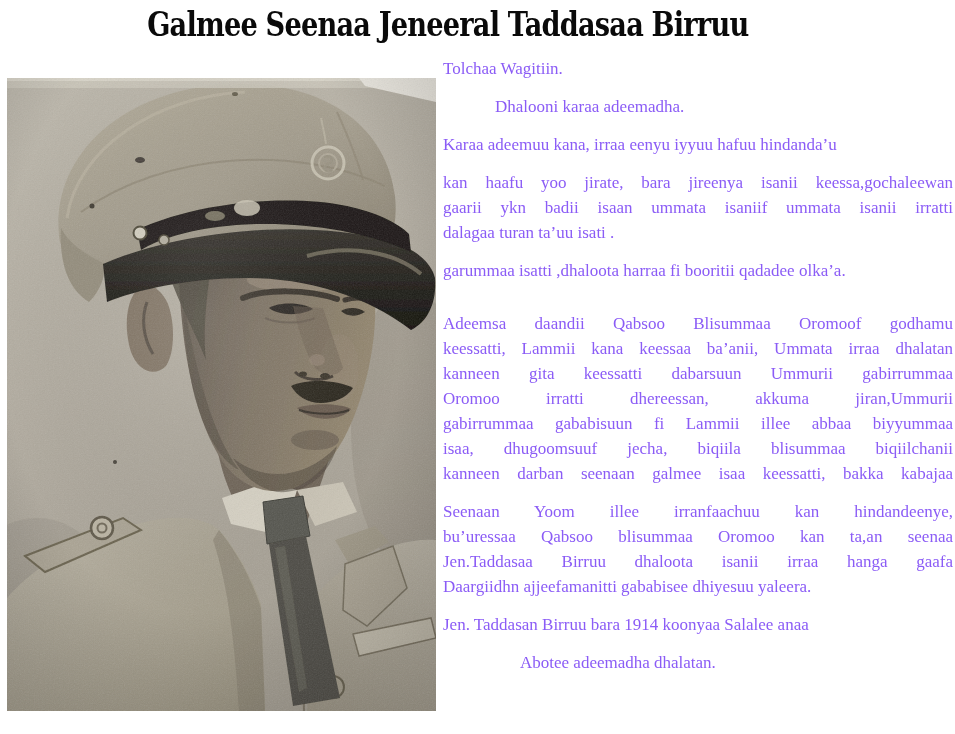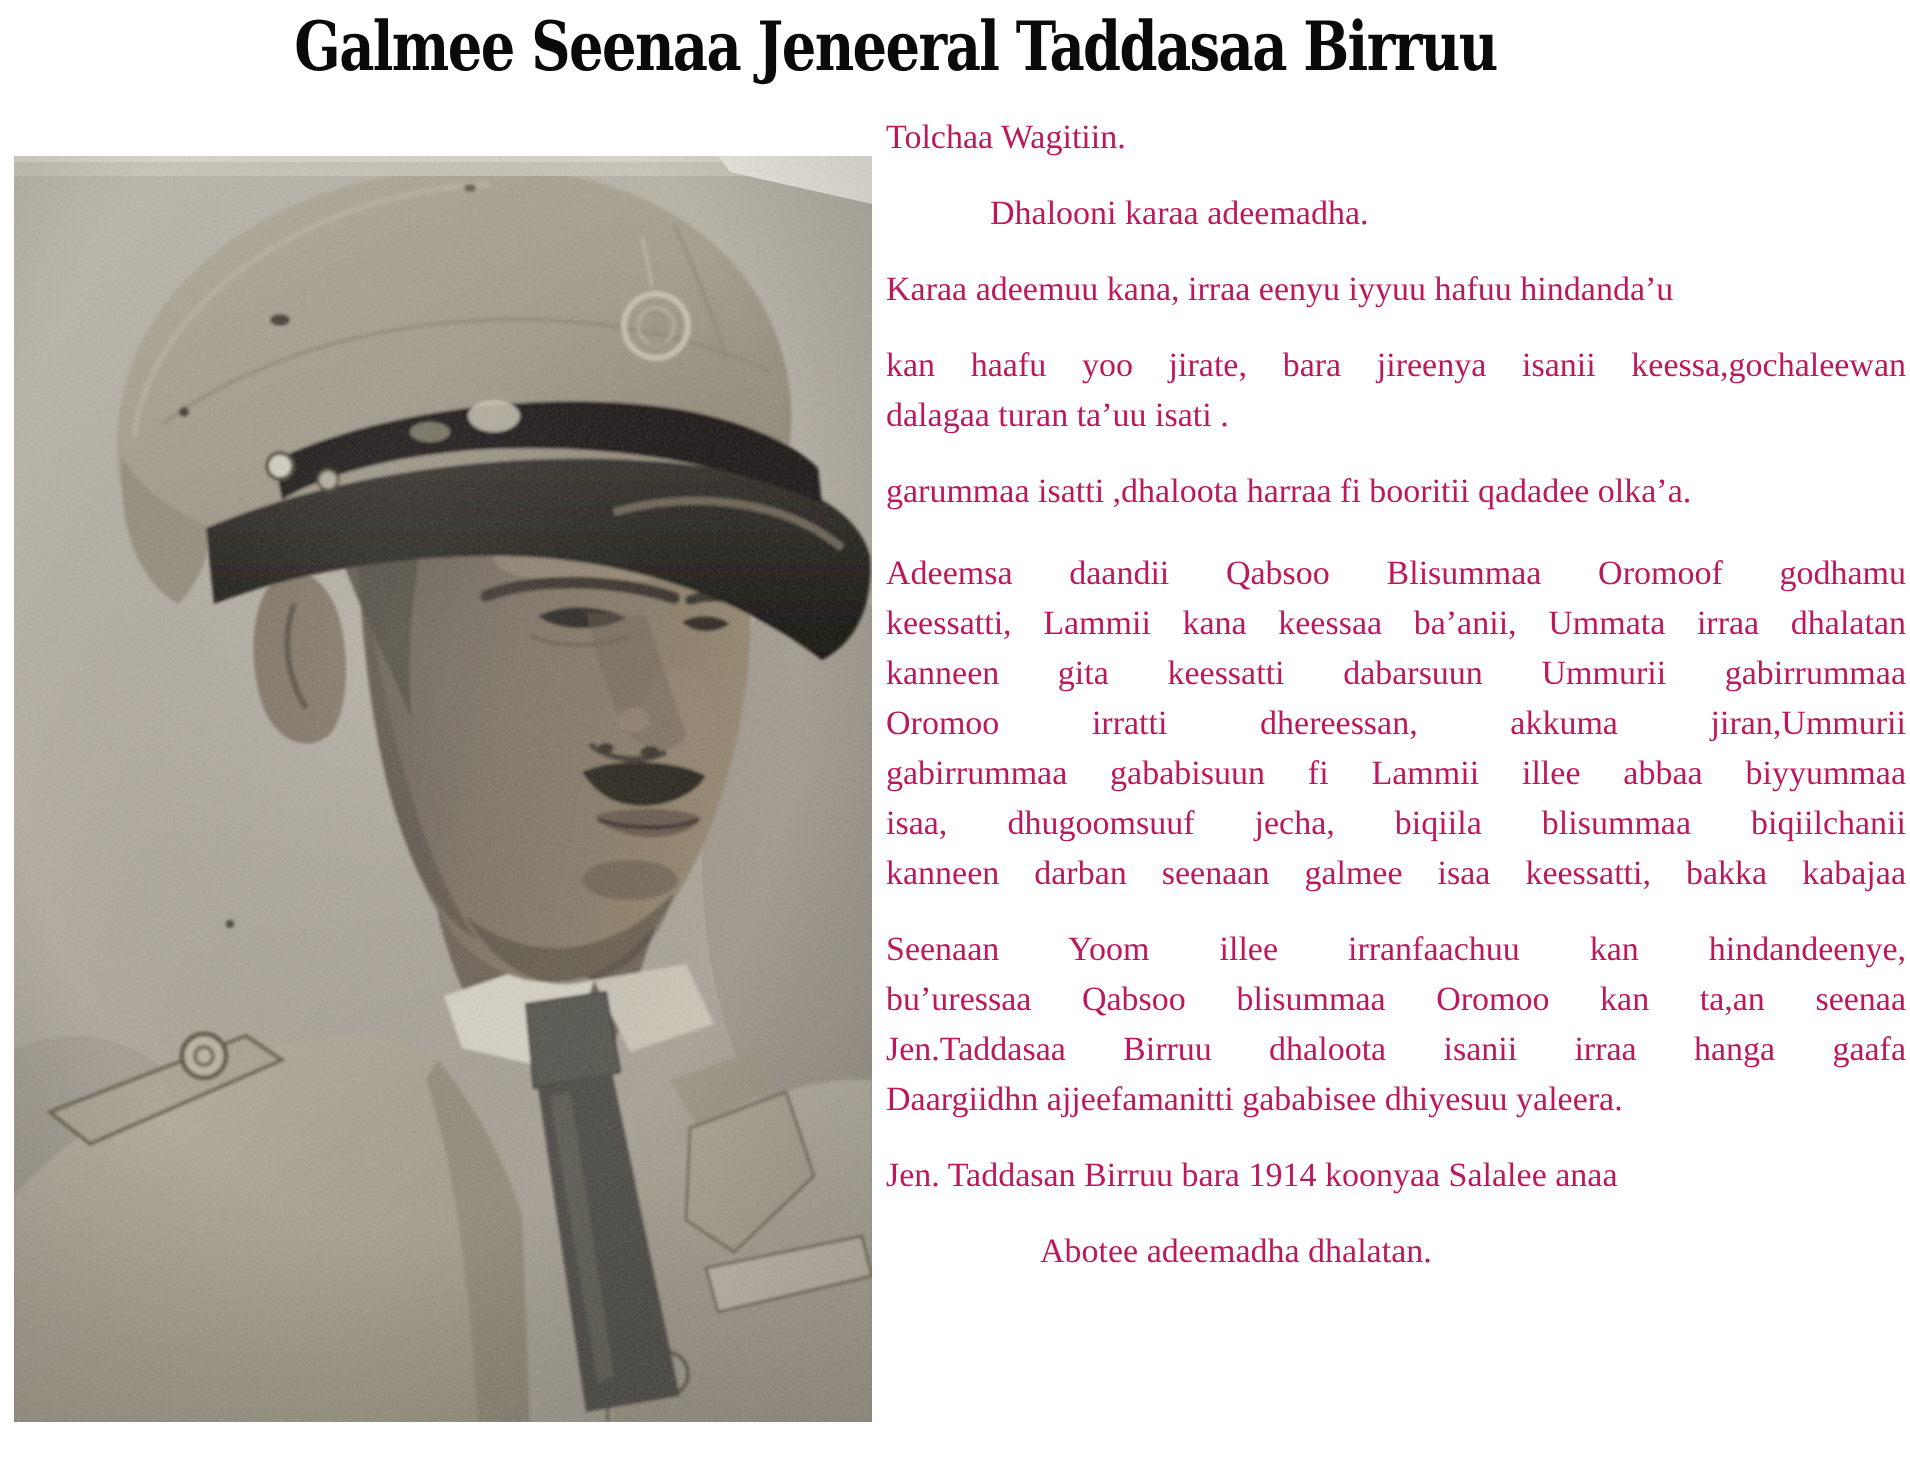--- a/index.html
+++ b/index.html
@@ -19,24 +19,24 @@
     transform:scaleX(0.80); transform-origin:50% 50%;
     white-space:nowrap;
   }
   .photo {
     position:absolute; left:7px; top:78px; width:429px; height:633px;
     background:#aca699; overflow:hidden;
   }
   .photo svg { display:block; }
   .text-column {
     position:absolute; left:443px; top:56px; width:510px;
-    color:#be185d; font-size:17px; line-height:25px;
+    color:#8b5cf6; font-size:17px; line-height:25px;
   }
   .para { margin:0 0 13px 0; }
-  .para.gap-before { margin-top:16px; }
+  .para.gap-before { margin-top:28px; }
   .para.center { text-align:center; padding-right:88px; }
   .para.indent-1 { padding-left:52px; }
   .para.indent-2 { padding-left:77px; }
   .line { text-align:left; }
   .line.j { text-align:justify; text-align-last:justify; }
 </style>
 </head>
 <body>
 
 <div class="page">
@@ -178,20 +178,21 @@
         <div class="line">Tolchaa Wagitiin.</div>
       </div>
       <div class="para indent-1">
         <div class="line">Dhalooni karaa adeemadha.</div>
       </div>
       <div class="para plain">
         <div class="line">Karaa adeemuu kana, irraa eenyu iyyuu hafuu hindanda’u</div>
       </div>
       <div class="para justify">
         <div class="line j">kan haafu yoo jirate, bara jireenya isanii keessa,gochaleewan</div>
+        <div class="line j">gaarii ykn badii isaan ummata isaniif ummata isanii irratti</div>
         <div class="line">dalagaa turan  ta’uu isati .</div>
       </div>
       <div class="para justify">
         <div class="line">garummaa isatti ,dhaloota harraa fi booritii qadadee olka’a.</div>
       </div>
       <div class="para justify gap-before">
         <div class="line j">Adeemsa daandii Qabsoo Blisummaa Oromoof godhamu</div>
         <div class="line j">keessatti, Lammii kana keessaa ba’anii, Ummata irraa dhalatan</div>
         <div class="line j">kanneen gita keessatti dabarsuun Ummurii gabirrummaa</div>
         <div class="line j">Oromoo irratti dhereessan, akkuma jiran,Ummurii</div>

